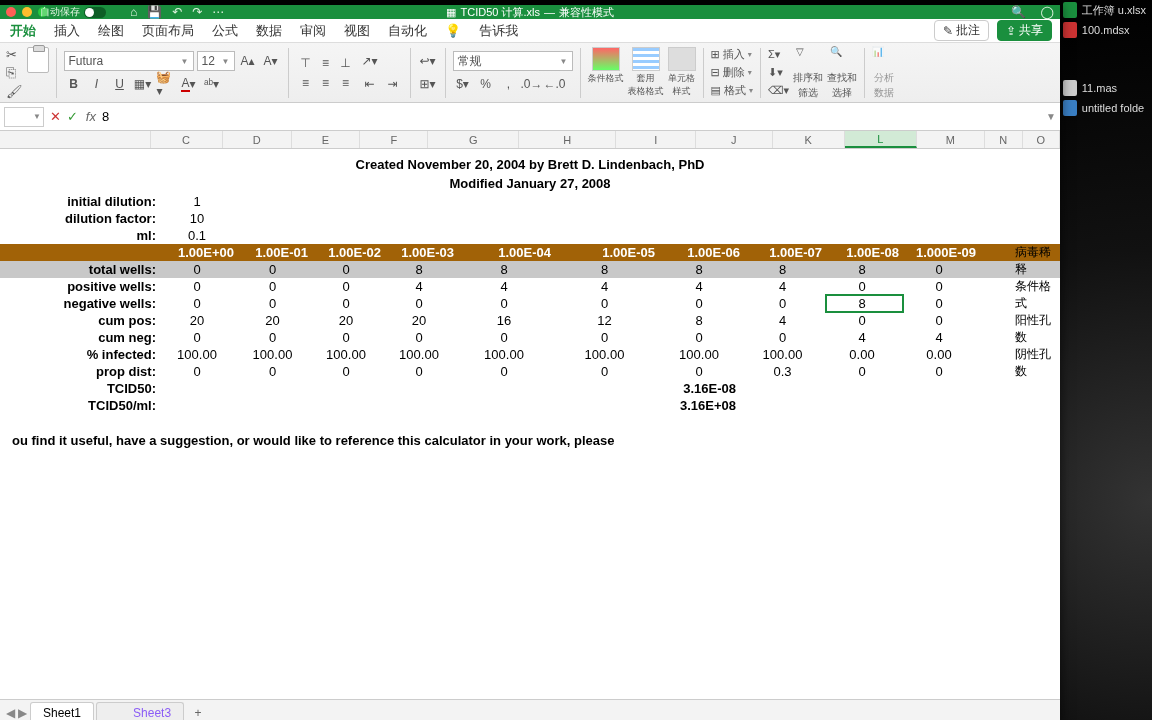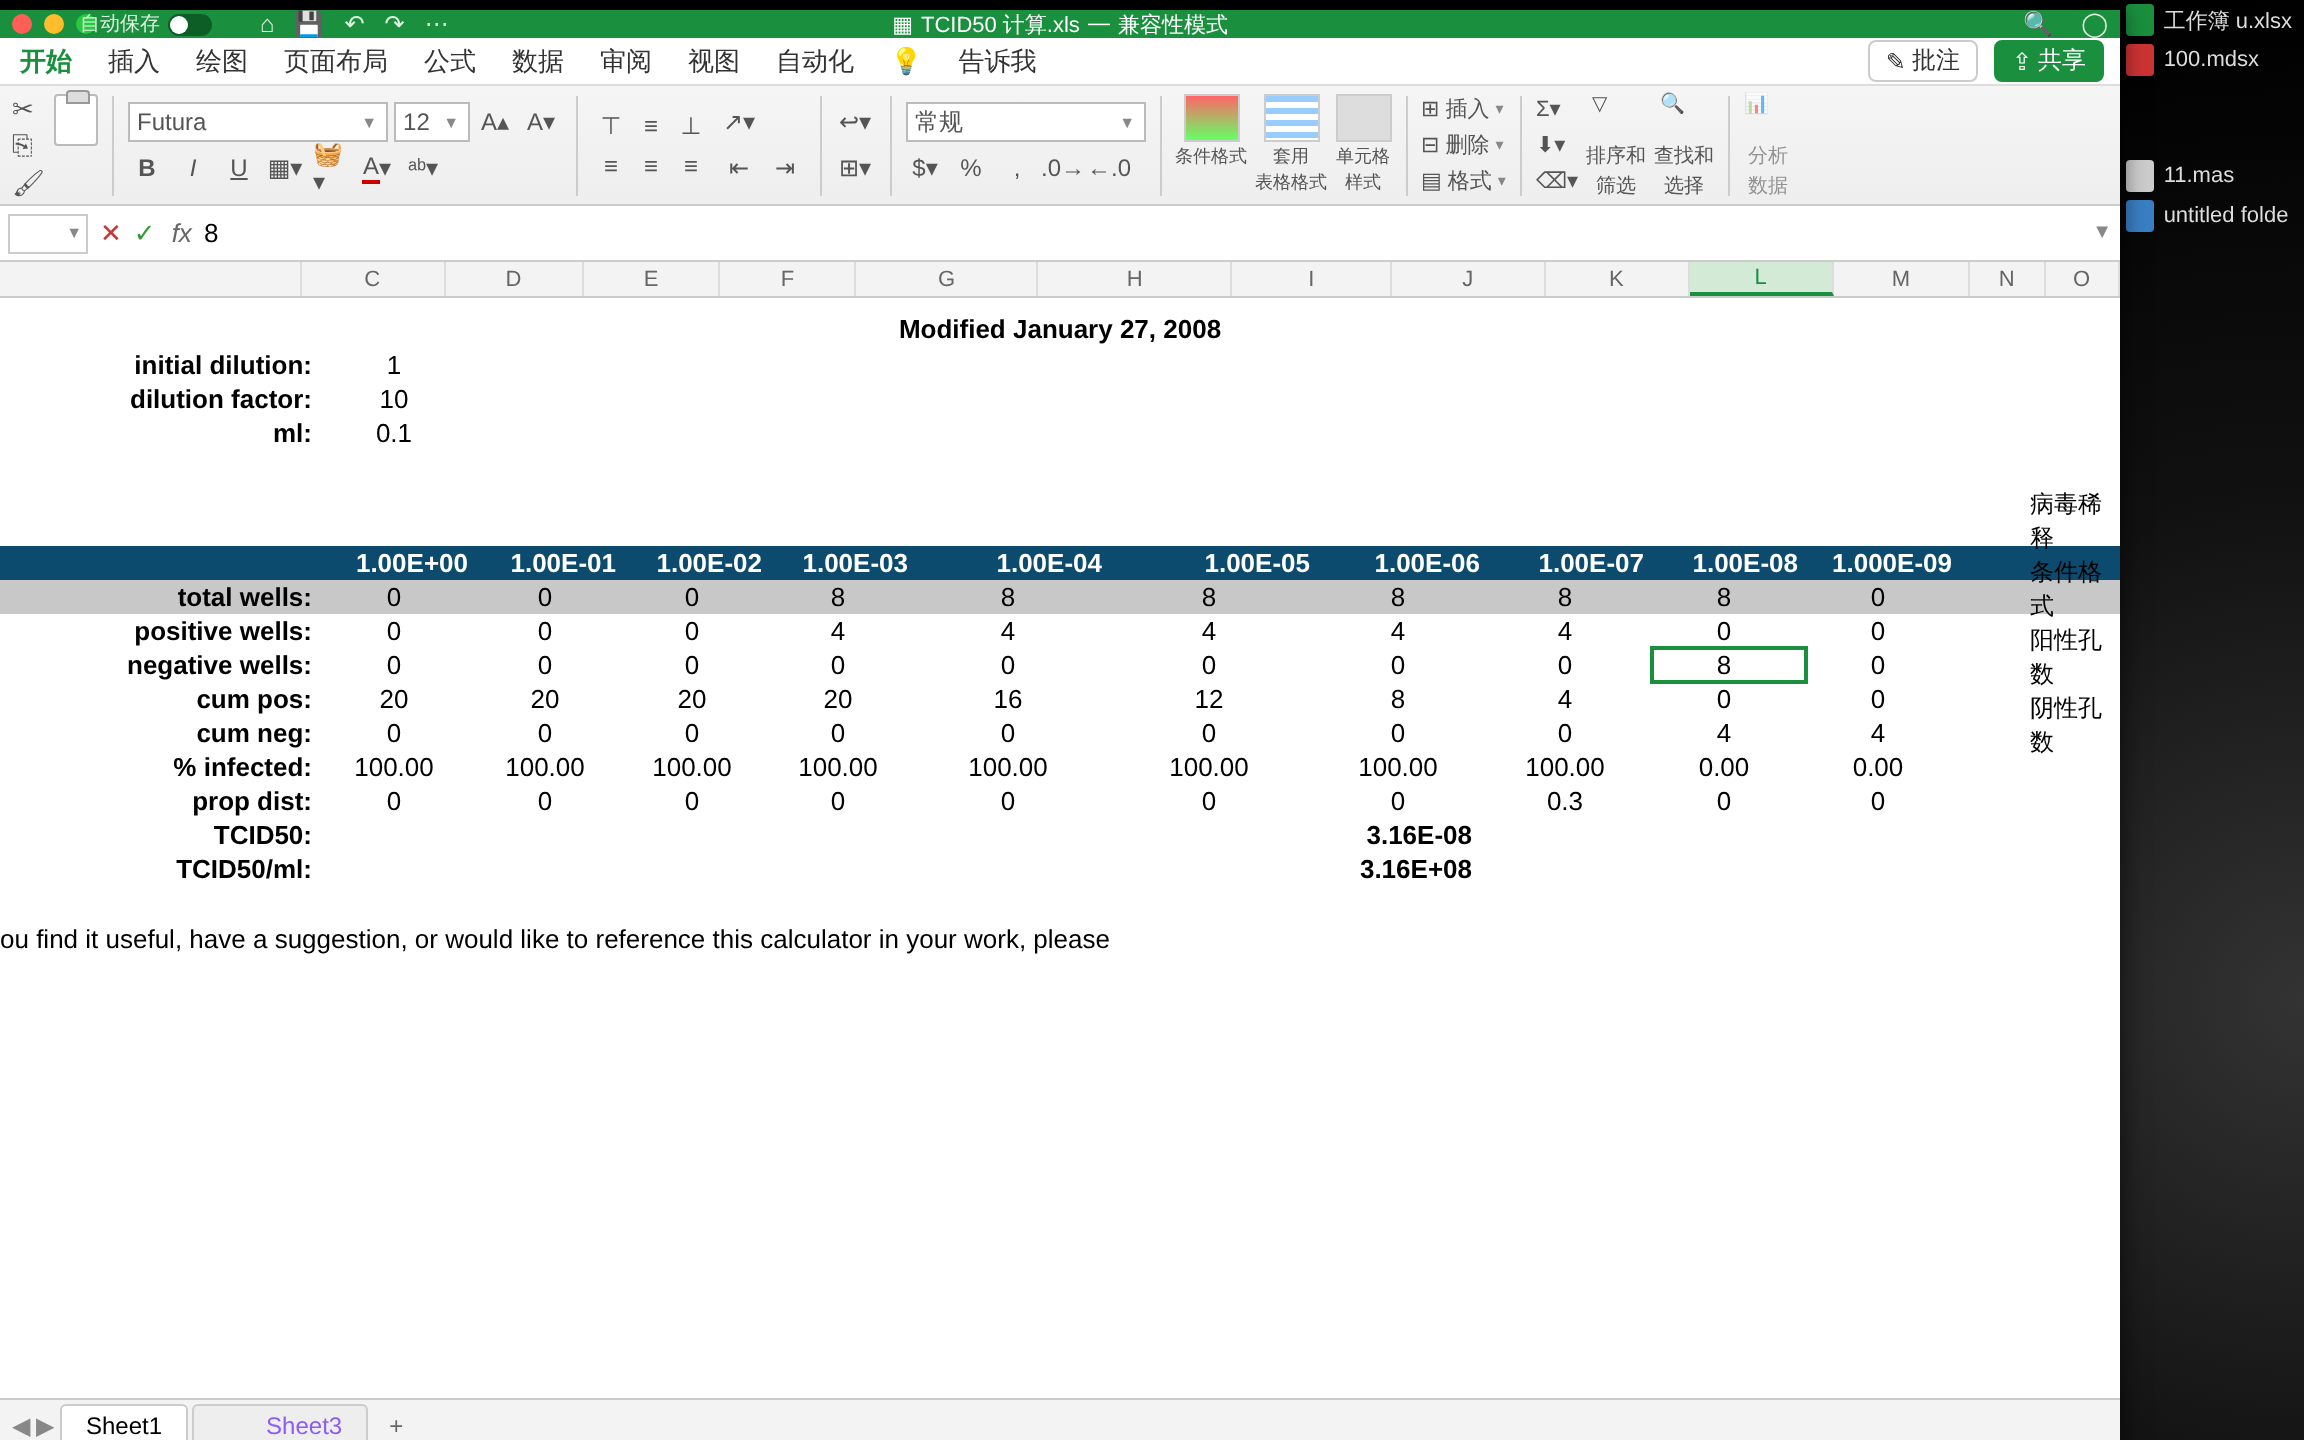--- a/index.html
+++ b/index.html
@@ -52,21 +52,21 @@
   
   .gridwrap { position:relative; height: calc(720px - 14px - 24px - 60px - 28px - 26px); overflow:hidden; font-size:13px;}
   .colheads { display:flex; height:18px; border-bottom:1px solid #ccc; background:#f3f3f3; font-size:11px; color:#666;}
   .ch { border-right:1px solid #ddd; display:flex;align-items:center;justify-content:center;}
   .ch.sel { background:#d2ead6; color:#1a8f3e; border-bottom:2px solid #1a8f3e;} .cB{width:161px;} .cC{width:77px;} .cD{width:74px;} .cE{width:73px;} .cF{width:73px;}
   .cG{width:97px;} .cH{width:104px;} .cI{width:85px;} .cJ{width:82px;} .cK{width:77px;} .cL{width:77px;} .cM{width:73px;} .cN{width:40px;} .cO{width:40px;}
   .rows { font-family: Futura, Arial, sans-serif; }
   .r { display:flex; height:17px; align-items:center;}
   .cell { border-right:1px solid transparent; padding-right:4px; display:flex; align-items:center; justify-content:flex-end; height:100%; white-space:nowrap; }
   .spanall{ position:absolute; left:0; width:100%; text-align:center; font-weight:600;}
-  .hdrrow { background:#0c4a6e; color:#fff; font-weight:700;margin-top:48px;}
+  .hdrrow { background:#a16207; color:#fff; font-weight:700;}
   .hdrrow .cell{border-right:none;}
   .greyrow { background:#c8c8c8;}
   .selcell { outline:2px solid #1a8f3e; outline-offset:-1px;}
   .cn { display:flex; height:17px; align-items:center; position:relative;}
   .cn .cB{justify-content:flex-end;font-weight:600;padding-right:4px;text-align:right;}
   
   .side { position:absolute; left:1015px; font-size:12px; color:#000; line-height:17px;}
   
   .sheettabs { height:26px; border-top:1px solid #ccc; background:#f3f3f3; display:flex; align-items:center; padding-left:6px; font-size:12px; gap:2px;}
   .nav { width:10px;color:#888;}
@@ -322,20 +322,23 @@
       <div class="ch cK">K</div>
       <div class="ch cL sel">L</div>
       <div class="ch cM">M</div>
       <div class="ch cN">N</div>
       <div class="ch cO">O</div>
     </div>
 
     <div class="rows">
       <div class="r" style="height:6px"></div>
       <div class="r" style="position:relative;height:19px">
+          <span class="spanall">Created November 20, 2004 by Brett D. Lindenbach, PhD</span>
+        </div>
+      <div class="r" style="position:relative;height:19px">
           <span class="spanall">Modified January 27, 2008</span>
         </div>
 
       <div class="cn">
           <div class="cell cB">initial dilution:</div>
           <div class="cell cC" style="justify-content:center">1</div>
         </div>
       <div class="cn">
           <div class="cell cB">dilution factor:</div>
           <div class="cell cC" style="justify-content:center">10</div>
@@ -459,21 +462,21 @@
         <div class="cell cJ" style="font-weight:600">3.16E-08</div>
         </div>
       <div class="cn">
           <div class="cell cB">TCID50/ml:</div>
         <div class="cell" style="width:498px"></div>
         <div class="cell cJ" style="font-weight:600">3.16E+08</div>
         </div>
 
       <div style="height:18px"></div>
       <div class="cn" style="font-family:Futura">
-          <div class="cell" style="justify-content:flex-start;width:900px;padding-left:0;font-weight:400">ou find it useful, have a suggestion, or would like to reference this calculator in your work, please</div>
+          <div class="cell" style="justify-content:flex-start;width:900px;padding-left:12px;font-weight:700">ou find it useful, have a suggestion, or would like to reference this calculator in your work, please</div>
         </div>
     </div>
 
     <div class="side" style="top:113px">
       <div>病毒稀释</div>
       <div>条件格式</div>
       <div>阳性孔数</div>
       <div>阴性孔数</div>
     </div>
   </div>

